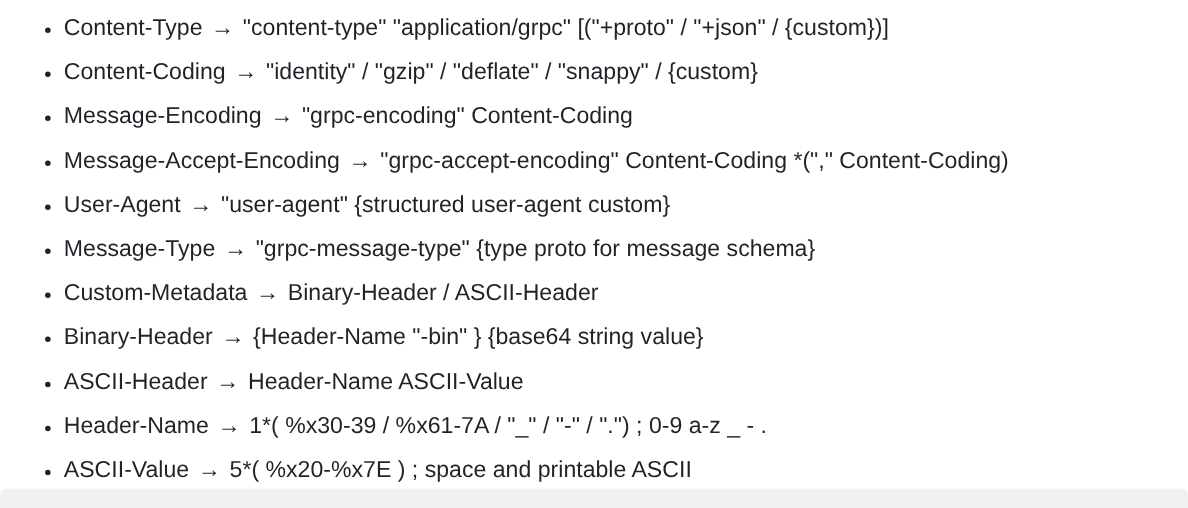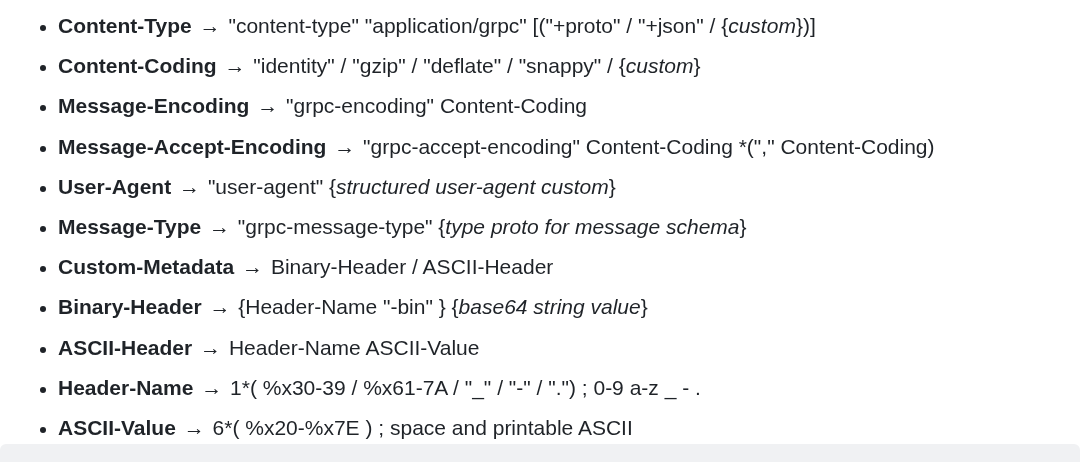--- a/index.html
+++ b/index.html
@@ -23,28 +23,27 @@
   ul.def-list li {
     font-size: 21px;
     line-height: 40.2px;
     white-space: nowrap;
   }
   ul.def-list li::marker {
     color: #1f2328;
     font-size: 19px;
   }
   .term {
-    font-weight: 700;
+    font-weight: 400;
   }
   .arrow {
     font-weight: 400;
     padding: 0 2px;
   }
   .def .italic {
-    font-style: italic;
   }
   .footer-strip {
     position: absolute;
     left: 0;
     right: 0;
     bottom: 0;
     height: 18px;
     background: #f0f1f3;
     border-top-left-radius: 6px;
     border-top-right-radius: 6px;
@@ -57,15 +56,15 @@
     <li><span class="term">Content-Type</span> <span class="arrow">→</span> <span class="def"><span>"content-type" "application/grpc" [("+proto" / "+json" / {</span><span class="italic">custom</span><span>})]</span></span></li>
     <li><span class="term">Content-Coding</span> <span class="arrow">→</span> <span class="def"><span>"identity" / "gzip" / "deflate" / "snappy" / {</span><span class="italic">custom</span><span>}</span></span></li>
     <li><span class="term">Message-Encoding</span> <span class="arrow">→</span> <span class="def"><span>"grpc-encoding" Content-Coding</span></span></li>
     <li><span class="term">Message-Accept-Encoding</span> <span class="arrow">→</span> <span class="def"><span>"grpc-accept-encoding" Content-Coding *("," Content-Coding)</span></span></li>
     <li><span class="term">User-Agent</span> <span class="arrow">→</span> <span class="def"><span>"user-agent" {</span><span class="italic">structured user-agent custom</span><span>}</span></span></li>
     <li><span class="term">Message-Type</span> <span class="arrow">→</span> <span class="def"><span>"grpc-message-type" {</span><span class="italic">type proto for message schema</span><span>}</span></span></li>
     <li><span class="term">Custom-Metadata</span> <span class="arrow">→</span> <span class="def"><span>Binary-Header / ASCII-Header</span></span></li>
     <li><span class="term">Binary-Header</span> <span class="arrow">→</span> <span class="def"><span>{Header-Name "-bin" } {</span><span class="italic">base64 string value</span><span>}</span></span></li>
     <li><span class="term">ASCII-Header</span> <span class="arrow">→</span> <span class="def"><span>Header-Name ASCII-Value</span></span></li>
     <li><span class="term">Header-Name</span> <span class="arrow">→</span> <span class="def"><span>1*( %x30-39 / %x61-7A / "_" / "-" / ".") ; 0-9 a-z _ - .</span></span></li>
-    <li><span class="term">ASCII-Value</span> <span class="arrow">→</span> <span class="def"><span>6*( %x20-%x7E ) ; space and printable ASCII</span></span></li>
+    <li><span class="term">ASCII-Value</span> <span class="arrow">→</span> <span class="def"><span>5*( %x20-%x7E ) ; space and printable ASCII</span></span></li>
   </ul>
 <div class="footer-strip"></div>
 
 </body></html>

